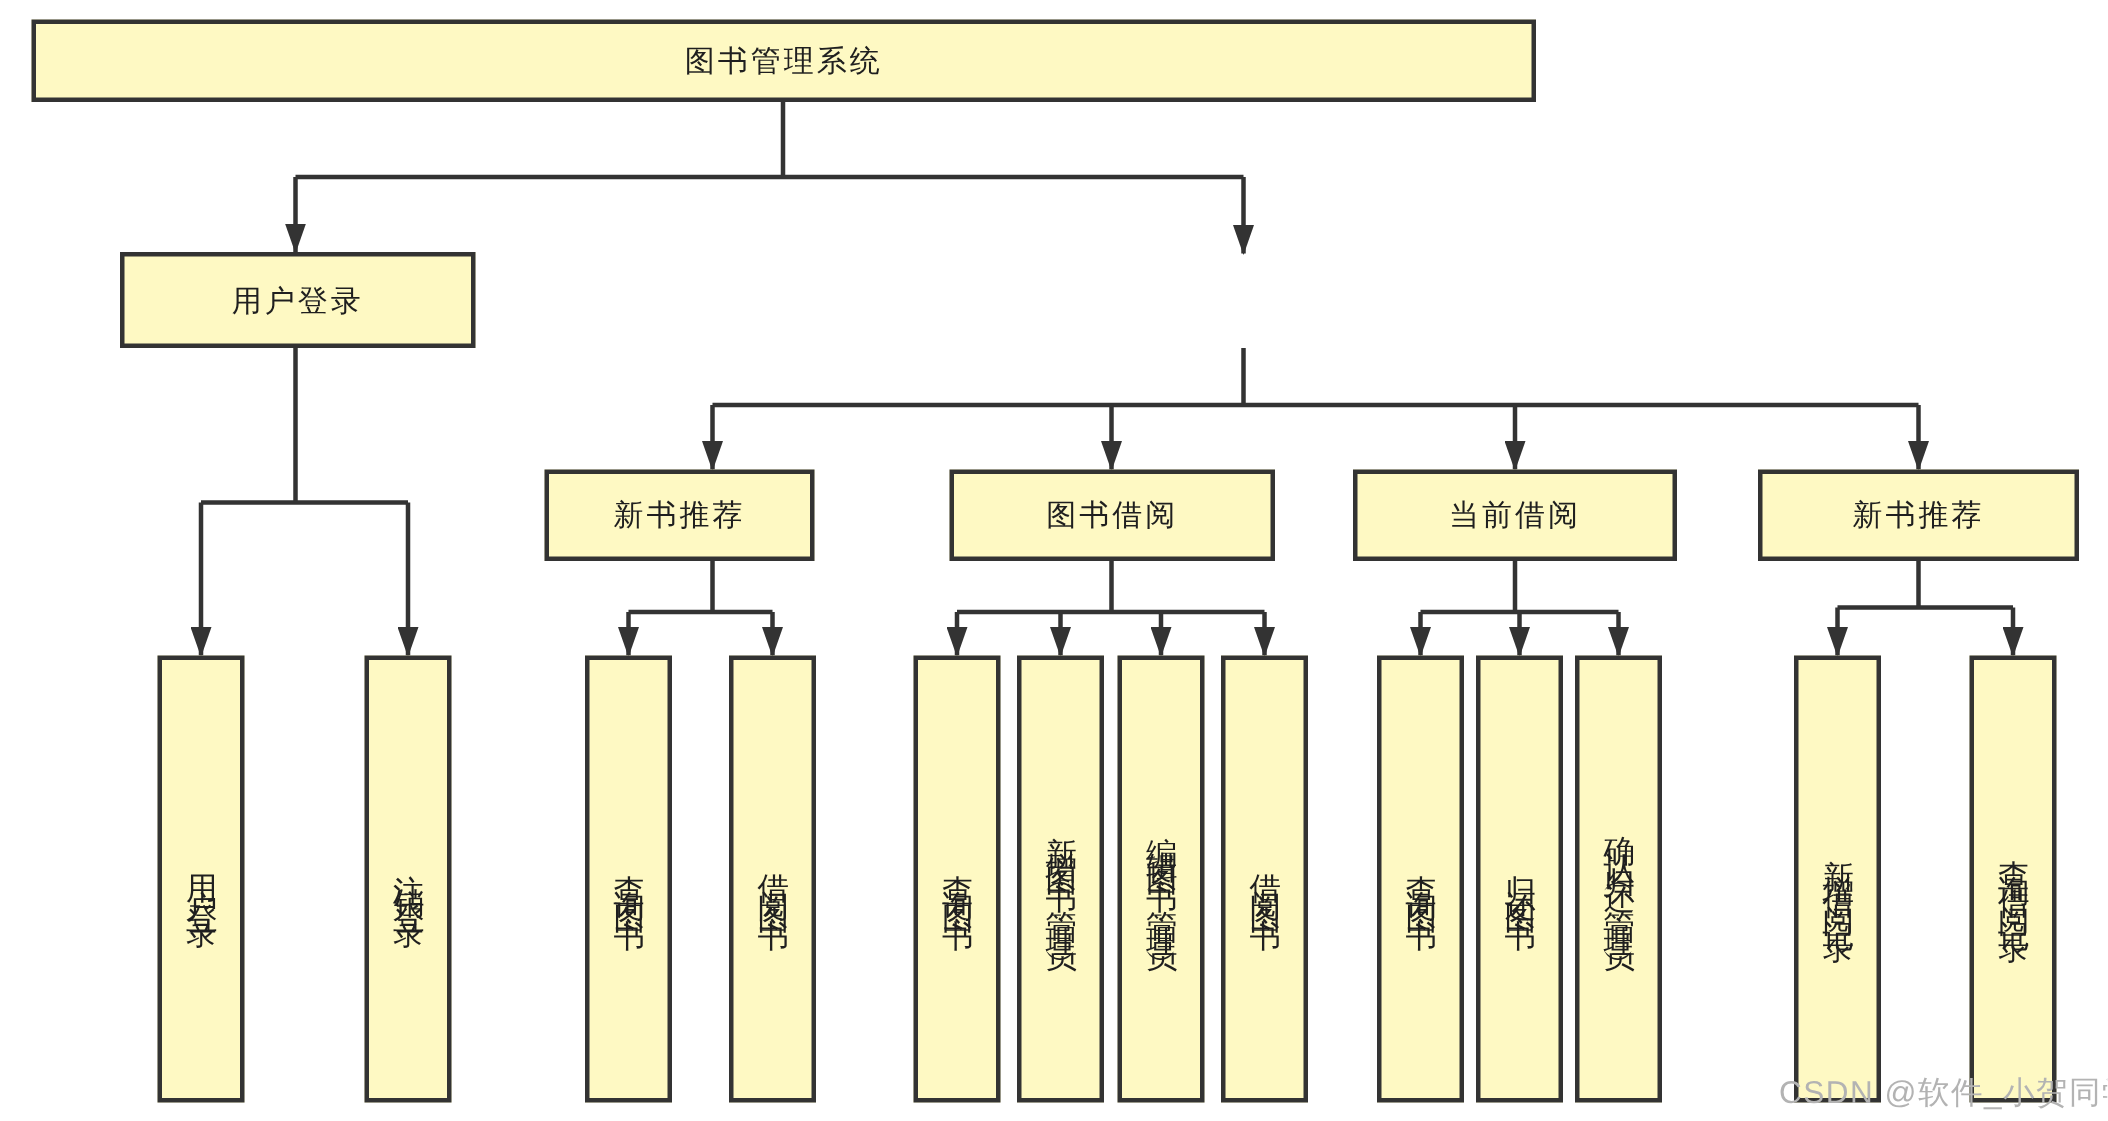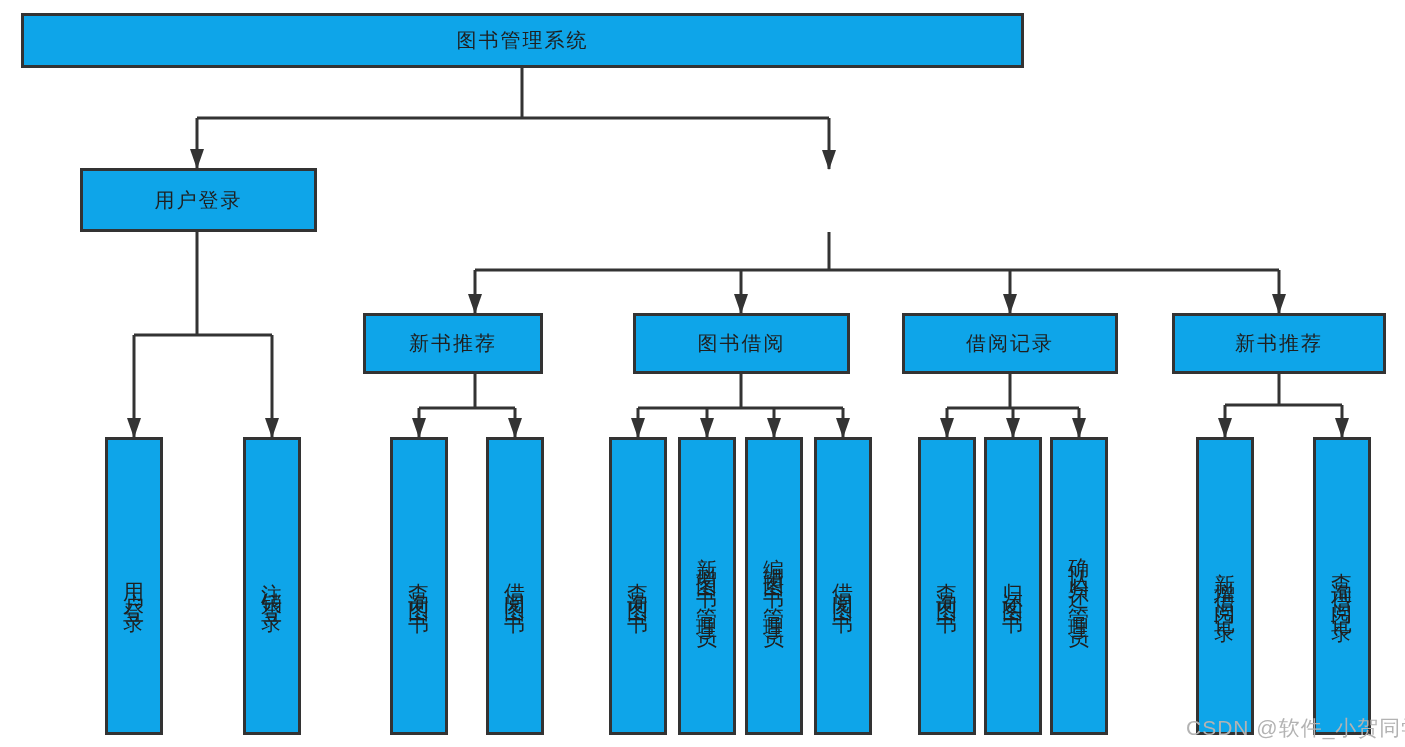--- a/index.html
+++ b/index.html
@@ -4,21 +4,21 @@
 <style>
   html,body{margin:0;padding:0;background:#ffffff;}
   .stage{
     position:relative;width:1405px;height:747px;background:#ffffff;
     font-family:"Liberation Sans","DejaVu Sans",sans-serif;
     color:#1f1f1f;overflow:hidden;
   }
   .connectors{position:absolute;left:0;top:0;width:1405px;height:747px;pointer-events:none;}
   .box{
     position:absolute;box-sizing:border-box;
-    border:3px solid #333333;background:#0ea5e9;
+    border:3px solid #333333;background:#fef9c3;
     display:flex;align-items:center;justify-content:center;
     text-align:right;
   }
   .box.h{font-size:20px;letter-spacing:2px;}
   .box.v{
     writing-mode:vertical-rl;text-orientation:mixed;
     font-size:21px;letter-spacing:10px;line-height:1.1;
     padding:4px 0;
   }
   
@@ -87,21 +87,21 @@
     <span>用户登录</span>
   </div>
 
   <div class="box h lvl2" style="left:363px;width:180px">
     <span>新书推荐</span>
   </div>
   <div class="box h lvl2" style="left:633px;width:217px">
     <span>图书借阅</span>
   </div>
   <div class="box h lvl2" style="left:902px;width:216px">
-    <span>借阅记录</span>
+    <span>当前借阅</span>
   </div>
   <div class="box h lvl2" style="left:1172px;width:214px">
     <span>新书推荐</span>
   </div>
 
   <div class="box v leaf" style="left:105px">
     <span>用户登录</span>
   </div>
   <div class="box v leaf" style="left:243px">
     <span>注销登录</span>

